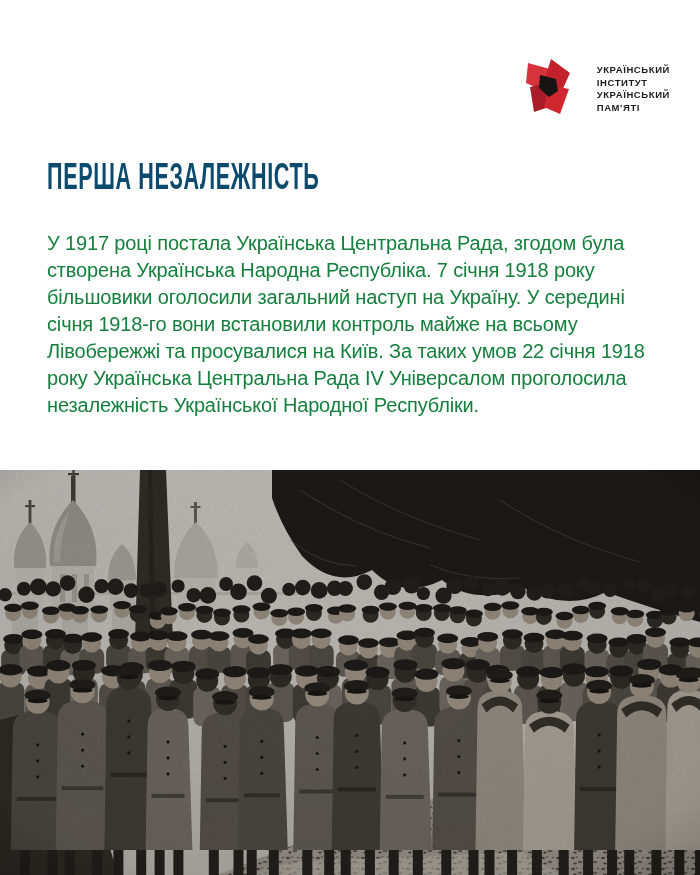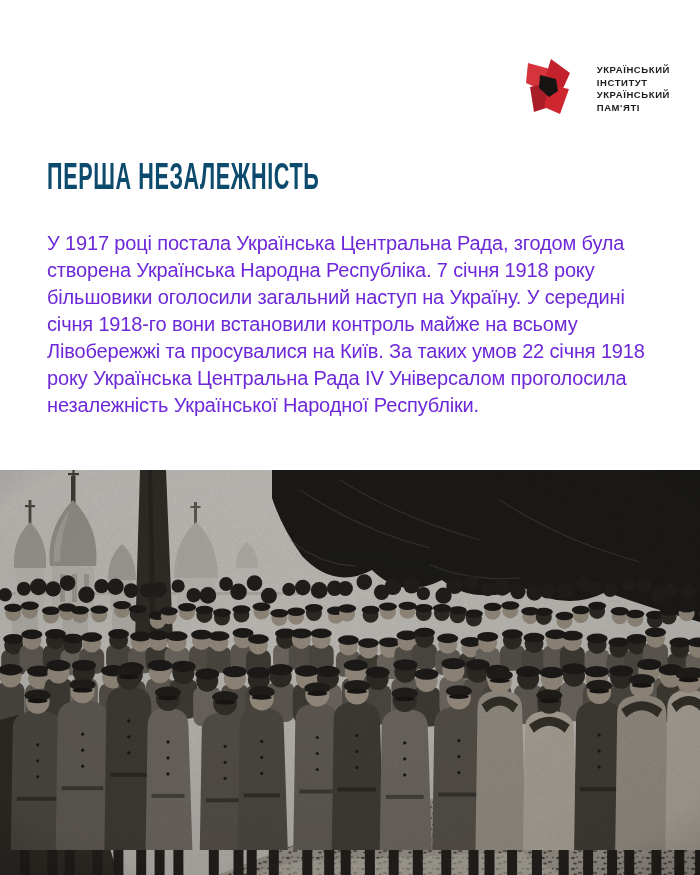--- a/index.html
+++ b/index.html
@@ -18,21 +18,21 @@
   }
   
   h1.title{position:absolute; left:47px; top:156px; margin:0; white-space:nowrap;}
   h1.title .squeeze{
     display:inline-block; transform:scaleX(0.60); transform-origin:0 50%;
     font-size:36px; line-height:42px; font-weight:bold; letter-spacing:1px;
   }
   
   p.lead{
     position:absolute; left:47px; top:230px; width:613px; margin:0;
-    font-size:20px; line-height:27px; letter-spacing:-0.15px; color:#6d28d9;
+    font-size:20px; line-height:27px; letter-spacing:-0.15px; color:#15803d;
   }
   
   figure.photo{position:absolute; left:0; top:470px; width:700px; height:405px; margin:0;}
   figure.photo svg{display:block; width:700px; height:405px;}
 </style>
 </head>
 <body>
 
 <div class="card">
 

